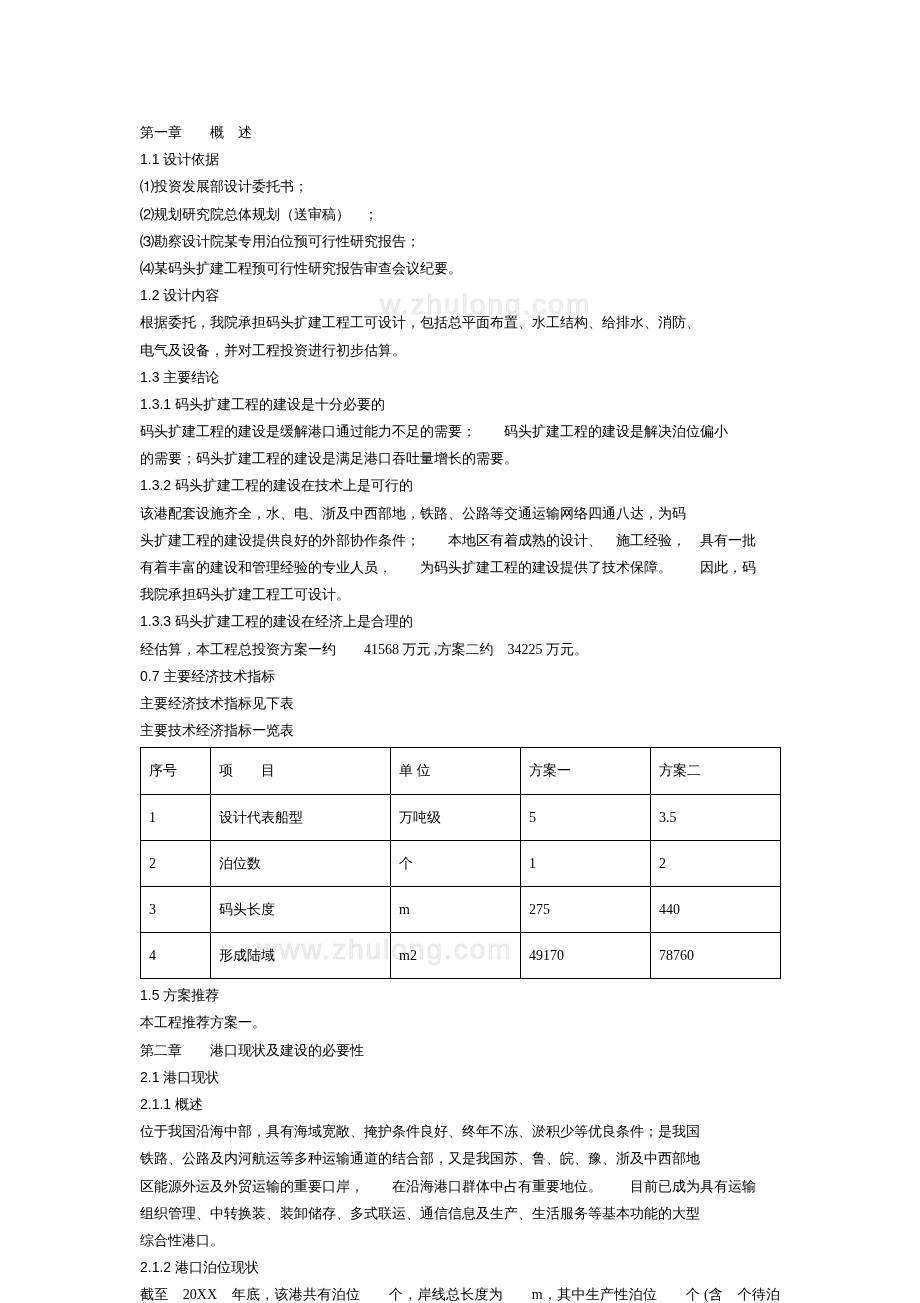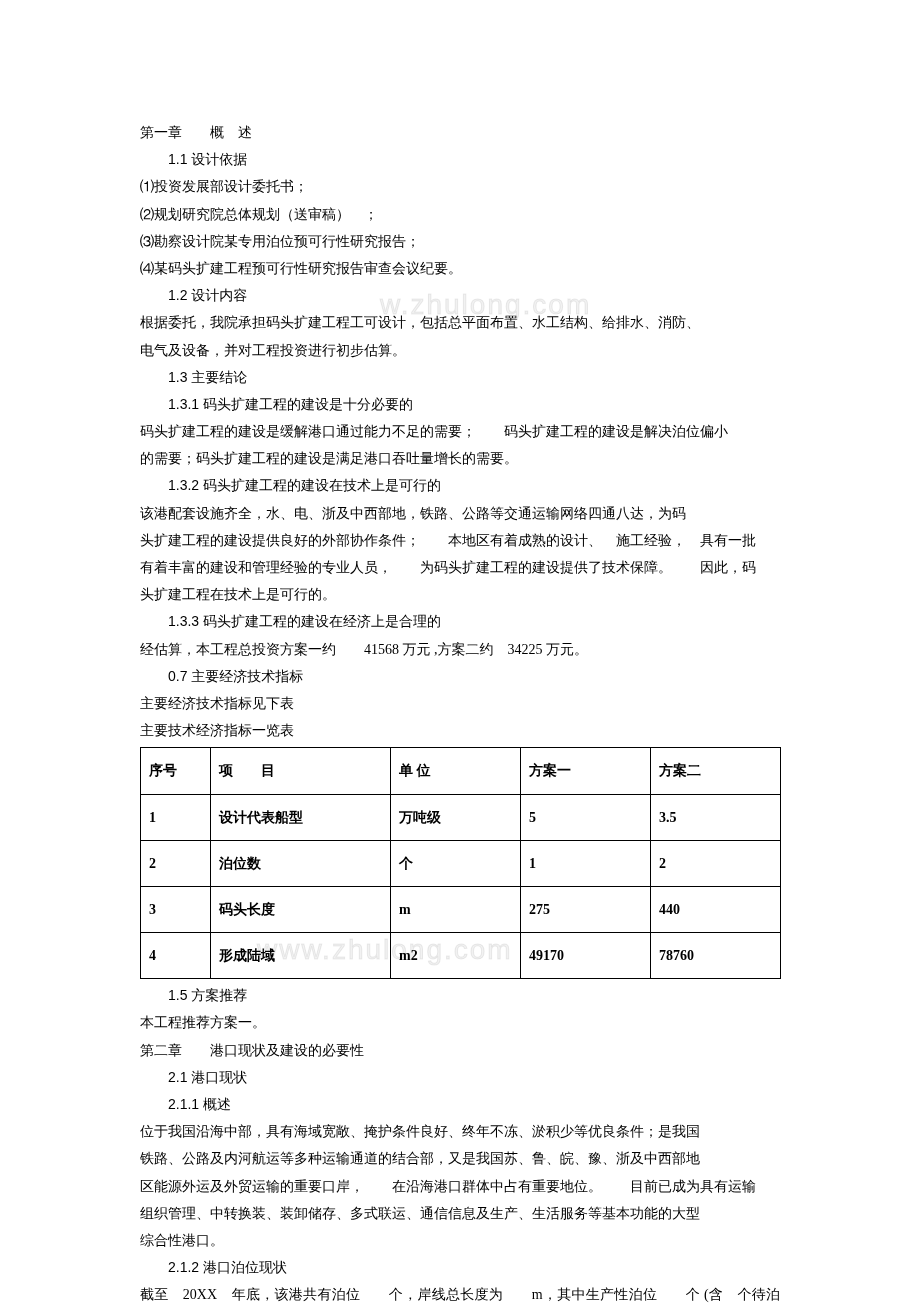--- a/index.html
+++ b/index.html
@@ -7,28 +7,27 @@
       font-family: "SimSun", "宋体", serif;
       font-size: 14px;
       line-height: 1.8;
       color: #000;
       background: #fff;
       width: 920px;
       padding: 120px 140px 60px 140px;
       position: relative;
     }
     .para { margin-bottom: 2px; text-align: justify; }
-    .section-num { font-family: Arial, sans-serif; margin-left: 28px; }
+    .section-num { font-family: Arial, sans-serif; }
     .chapter { margin-top: 0; }
     table {
       border-collapse: collapse;
       width: 100%;
       margin: 4px 0;
       table-layout: fixed;
-      font-weight: bold;
     }
     td {
       border: 1px solid #000;
       padding: 10px 8px;
       font-size: 14px;
       vertical-align: middle;
     }
     td.col1 { width: 70px; }
     td.col2 { width: 180px; }
     td.col3 { width: 130px; }
@@ -69,21 +68,21 @@
 <div class="para"><span class="section-num">1.3 主要结论</span></div>
 
 <div class="para"><span class="section-num">1.3.1 码头扩建工程的建设是十分必要的</span></div>
 <div class="para">码头扩建工程的建设是缓解港口通过能力不足的需要；　　码头扩建工程的建设是解决泊位偏小</div>
 <div class="para">的需要；码头扩建工程的建设是满足港口吞吐量增长的需要。</div>
 
 <div class="para"><span class="section-num">1.3.2 码头扩建工程的建设在技术上是可行的</span></div>
 <div class="para">该港配套设施齐全，水、电、浙及中西部地，铁路、公路等交通运输网络四通八达，为码</div>
 <div class="para">头扩建工程的建设提供良好的外部协作条件；　　本地区有着成熟的设计、　施工经验，　具有一批</div>
 <div class="para">有着丰富的建设和管理经验的专业人员，　　为码头扩建工程的建设提供了技术保障。　　因此，码</div>
-<div class="para">头扩建工程在技术上是可行的。</div>
+<div class="para">我院承担码头扩建工程工可设计。</div>
 
 <div class="para"><span class="section-num">1.3.3 码头扩建工程的建设在经济上是合理的</span></div>
 <div class="para">经估算，本工程总投资方案一约　　41568 万元 ,方案二约　34225 万元。</div>
 
 <div class="para"><span class="section-num">0.7 主要经济技术指标</span></div>
 <div class="para">主要经济技术指标见下表</div>
 <div class="para">主要技术经济指标一览表</div>
 
 <table>
   <tbody>

